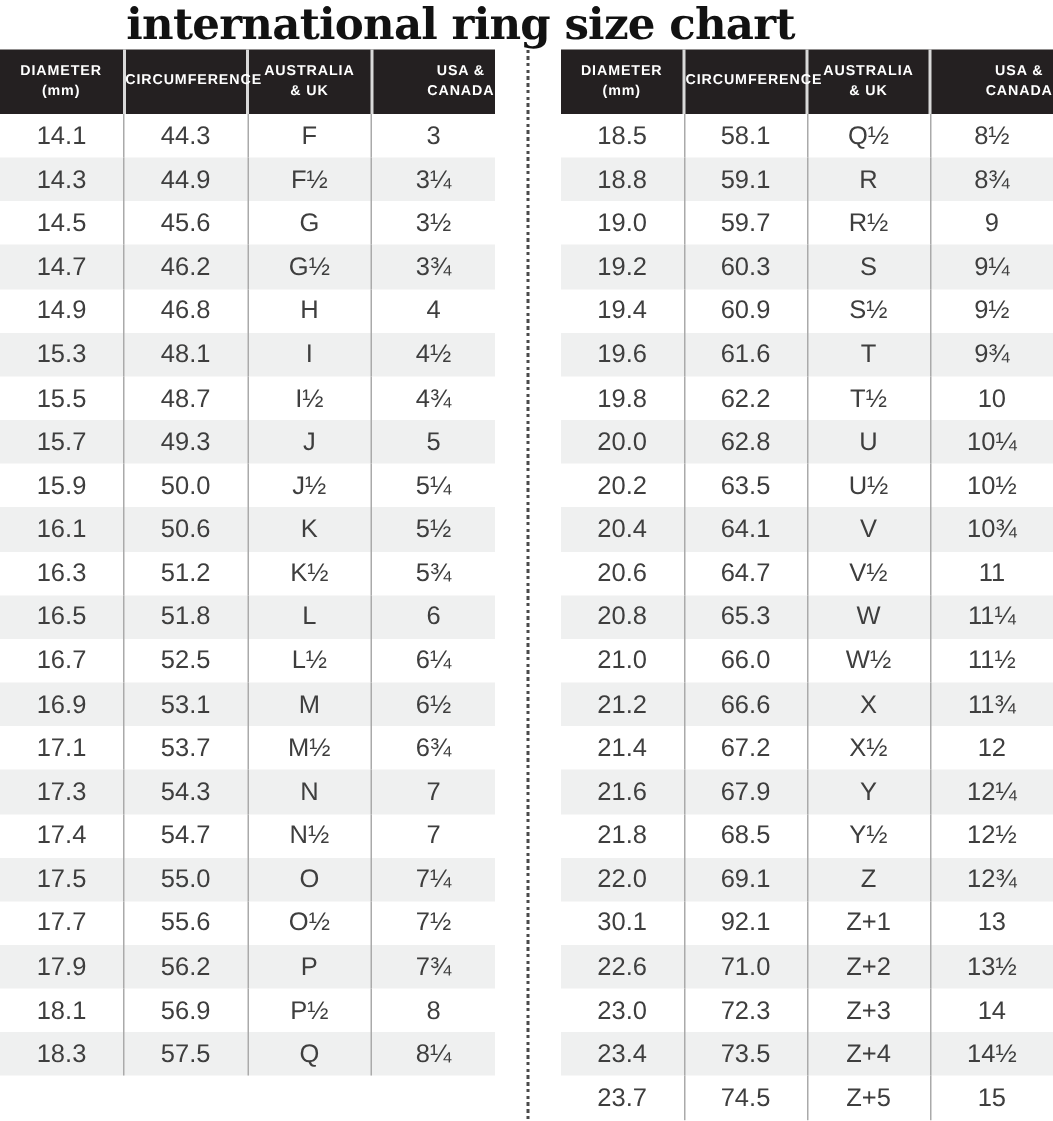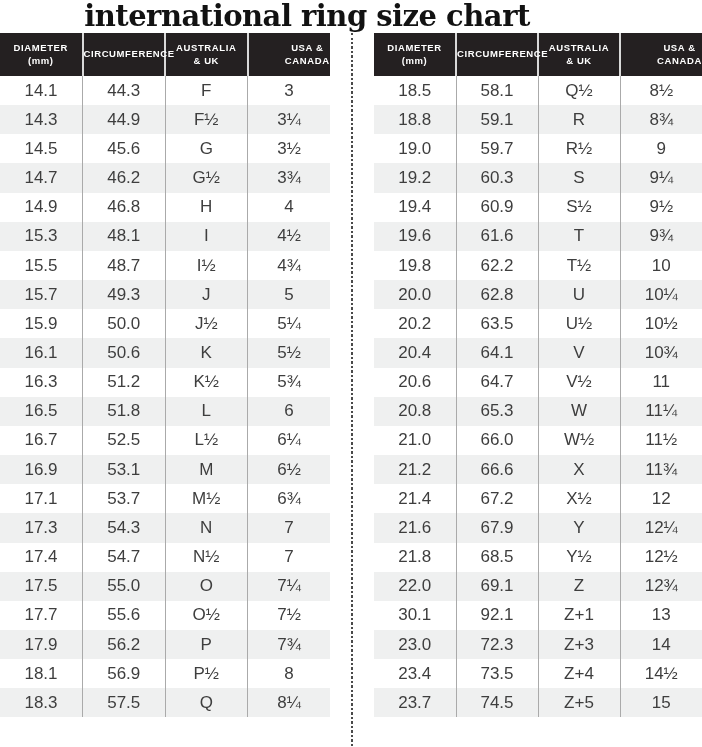--- a/index.html
+++ b/index.html
@@ -383,20 +383,26 @@
               <td>Z</td>
               <td>12¾</td>
             </tr>
             <tr>
               <td>30.1</td>
               <td>92.1</td>
               <td>Z+1</td>
               <td>13</td>
             </tr>
             <tr>
+              <td>22.6</td>
+              <td>71.0</td>
+              <td>Z+2</td>
+              <td>13½</td>
+            </tr>
+            <tr>
               <td>23.0</td>
               <td>72.3</td>
               <td>Z+3</td>
               <td>14</td>
             </tr>
             <tr>
               <td>23.4</td>
               <td>73.5</td>
               <td>Z+4</td>
               <td>14½</td>

